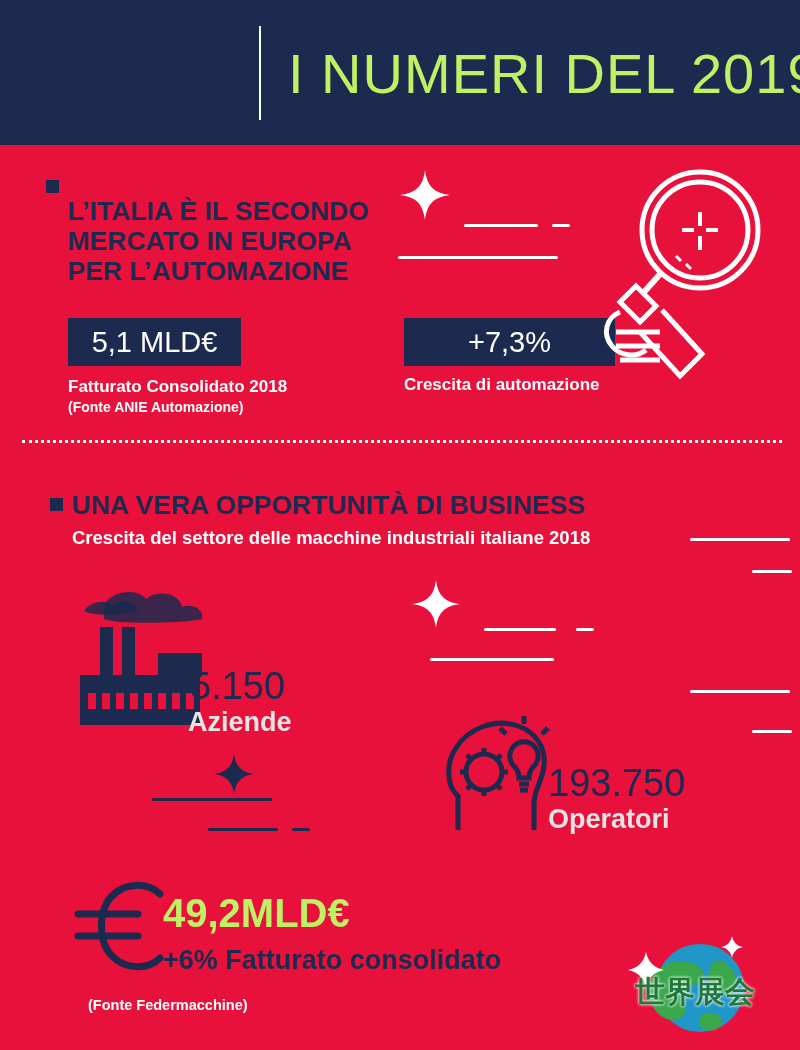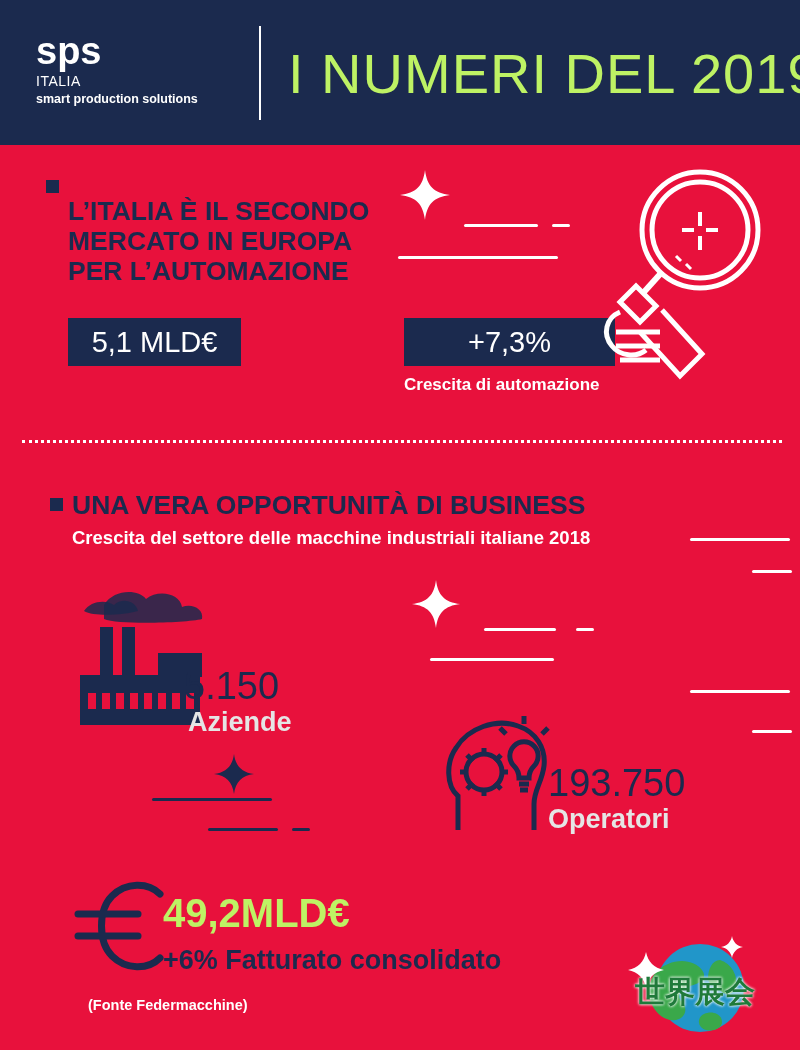--- a/index.html
+++ b/index.html
@@ -168,21 +168,21 @@
     white-space: nowrap;
   }
   .stat-lbl {
     position: absolute;
     color: #e5e5e5;
     font-size: 27px;
     font-weight: 700;
     line-height: 30px;
     white-space: nowrap;
   }
-  .aziende-num { left: 184px; top: 666px; }
+  .aziende-num { left: 190px; top: 666px; }
   .aziende-lbl { left: 188px; top: 707px; }
   .oper-num   { left: 548px; top: 763px; }
   .oper-lbl   { left: 548px; top: 804px; }
 
   .euro-num {
     position: absolute;
     left: 163px;
     top: 891px;
     color: #bef264;
     font-size: 40px;
@@ -232,33 +232,32 @@
     font-family: "DejaVu Sans", sans-serif;
     text-shadow: 0 0 3px rgba(255,255,255,.9), 0 0 3px rgba(255,255,255,.9);
   }
 </style>
 </head>
 <body>
 
 <div class="poster">
 
   <div class="header">
-    <div class="logo">
-      <div class="logo-main">sps</div>
-      <div class="logo-sub1">ITALIA</div>
-      <div class="logo-sub2">smart production solutions</div>
-    </div>
     <div class="header-divider"></div>
     <div class="header-title">I NUMERI DEL 2019</div>
   </div>
 
   <span class="sq s1-bullet"></span>
   <div class="s1-head">L’ITALIA È IL SECONDO MERCATO IN EUROPA PER L’AUTOMAZIONE</div>
 
   <div class="chip chip-1">5,1 MLD€</div>
+  <div class="cap cap-1">
+    <div>Fatturato Consolidato 2018</div>
+    <div class="small">(Fonte ANIE Automazione)</div>
+  </div>
 
   <div class="chip chip-2">+7,3%</div>
   <div class="cap cap-2">
     <div>Crescita di automazione</div>
   </div>
 
   <div class="dline" style="left:398px; top:256px; width:160px;"></div>
   <div class="dline" style="left:464px; top:224px; width:74px;"></div>
   <div class="dline" style="left:552px; top:224px; width:18px;"></div>
 

